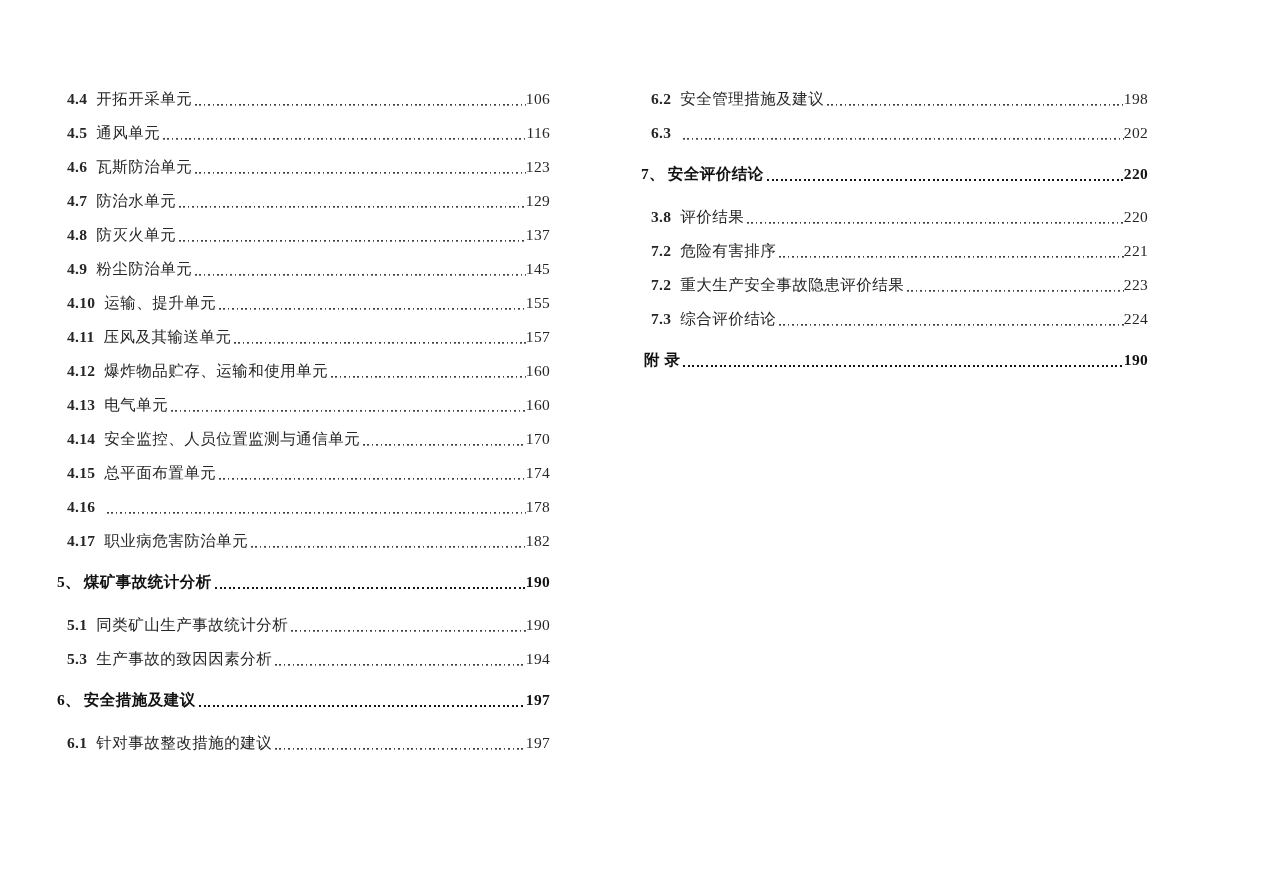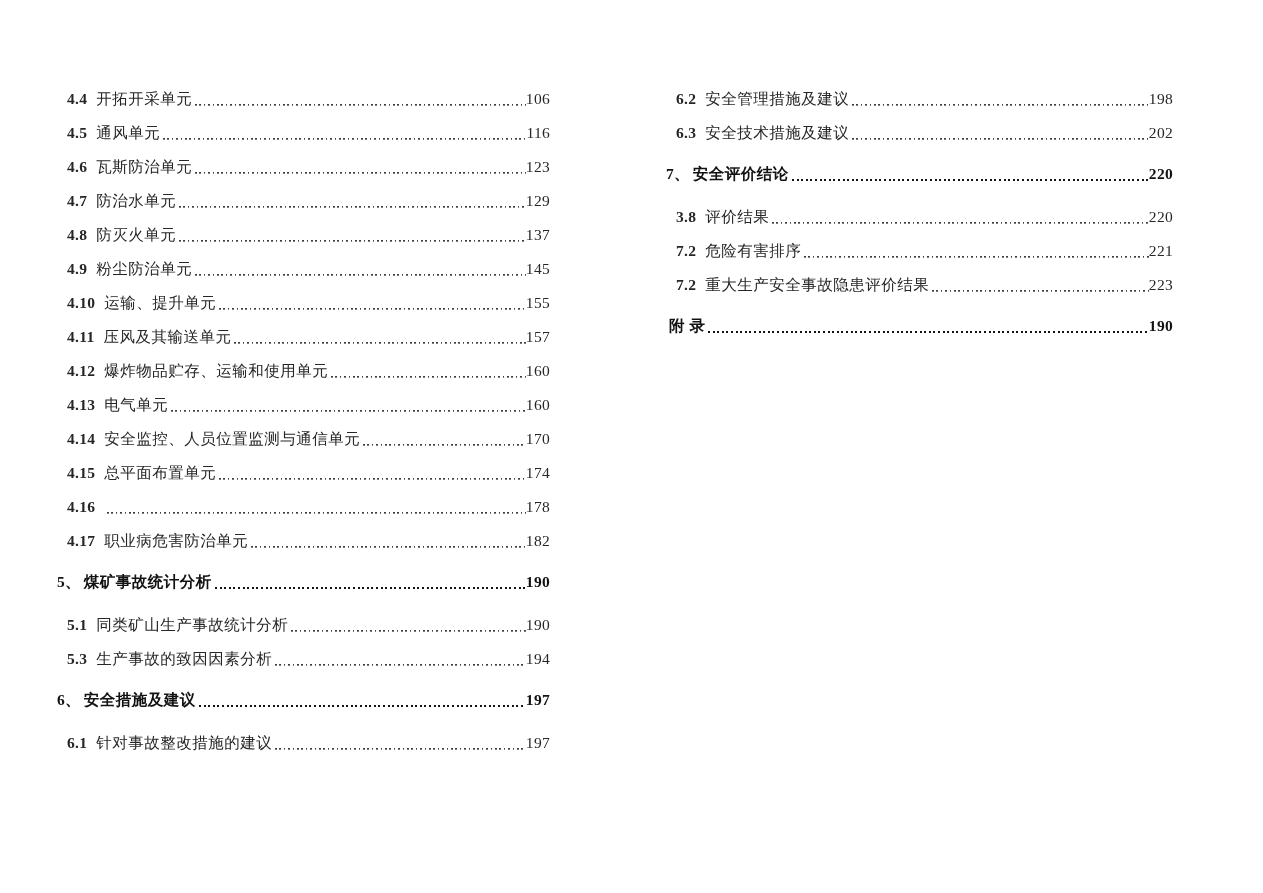--- a/index.html
+++ b/index.html
@@ -18,21 +18,21 @@
     position: relative;
     width: 1263px;
     height: 893px;
     background: #ffffff;
   }
   .toc-col {
     position: absolute;
     top: 82px;
   }
   #col-0 { left: 57px;  width: 493px; }
-  #col-1 { left: 666px; width: 507px; }
+  #col-1 { left: 641px; width: 507px; }
 
   .row {
     display: flex;
     align-items: stretch;
     height: 34px;
     line-height: 34px;
     font-size: 15.5px;
     white-space: nowrap;
   }
   .row.sub { padding-left: 10px; }
@@ -191,21 +191,20 @@
     </div>
   <div class="toc-col" id="col-1">
       <div class="row sub">
         <span class="num">6.2</span>
         <span class="title">安全管理措施及建议</span>
         <span class="leader"></span>
         <span class="pageno">198</span>
       </div>
       <div class="row sub">
         <span class="num">6.3</span>
-        <span class="title">安全技术措施及建议</span>
         <span class="leader"></span>
         <span class="pageno">202</span>
       </div>
       <div class="row section">
         <span class="num">7、</span>
         <span class="title">安全评价结论</span>
         <span class="leader"></span>
         <span class="pageno">220</span>
       </div>
       <div class="row sub">
@@ -218,20 +217,26 @@
         <span class="num">7.2</span>
         <span class="title">危险有害排序</span>
         <span class="leader"></span>
         <span class="pageno">221</span>
       </div>
       <div class="row sub">
         <span class="num">7.2</span>
         <span class="title">重大生产安全事故隐患评价结果</span>
         <span class="leader"></span>
         <span class="pageno">223</span>
+      </div>
+      <div class="row sub">
+        <span class="num">7.3</span>
+        <span class="title">综合评价结论</span>
+        <span class="leader"></span>
+        <span class="pageno">224</span>
       </div>
       <div class="row section">
         <span class="num"></span>
         <span class="title">附 录</span>
         <span class="leader"></span>
         <span class="pageno">190</span>
       </div>
     </div>
 </div>
 

